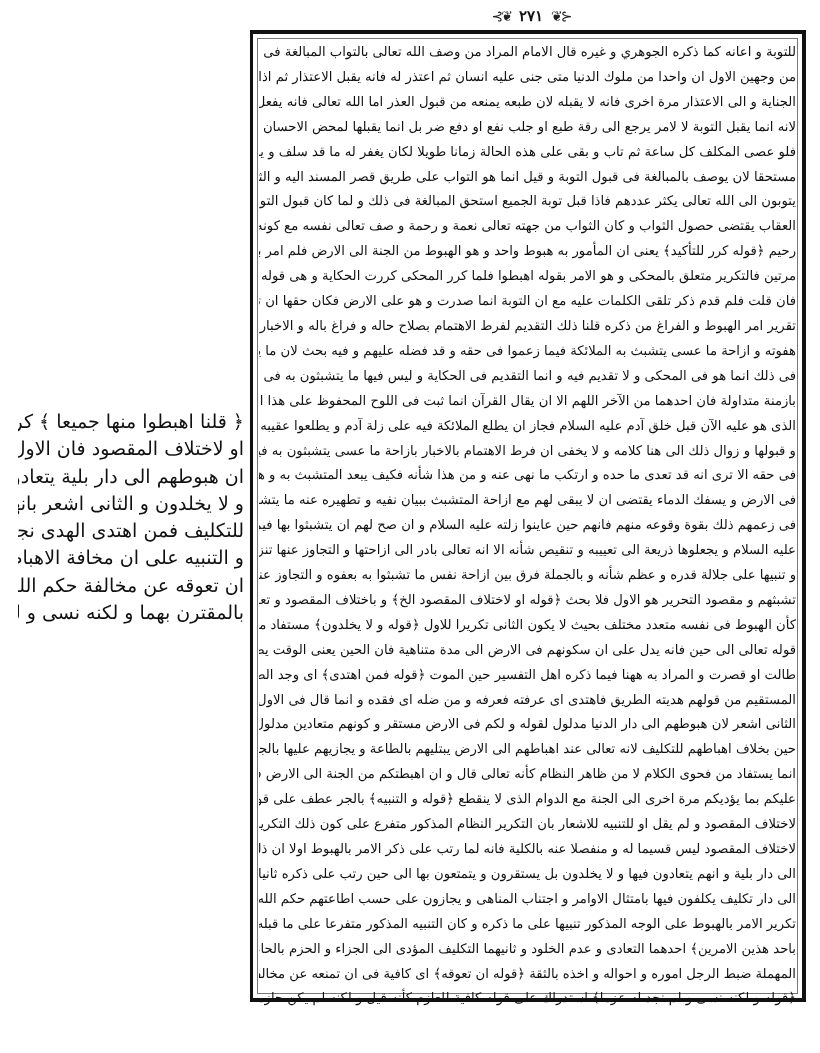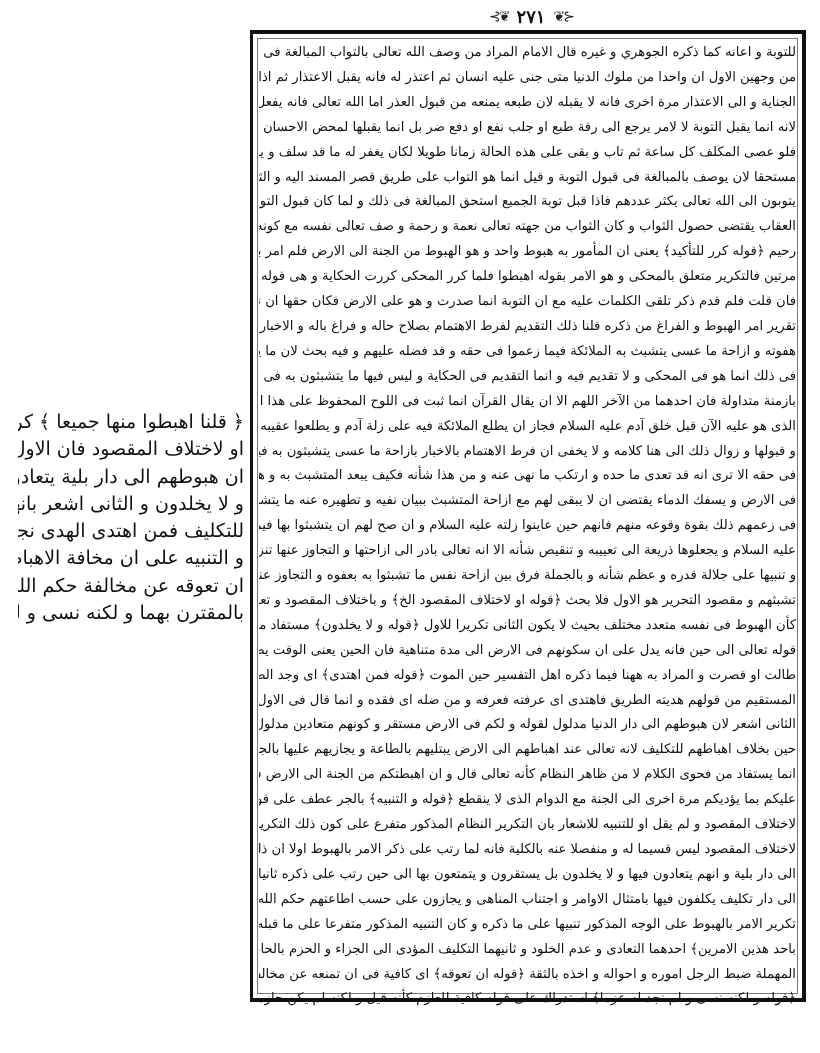--- a/index.html
+++ b/index.html
@@ -1,21 +1,21 @@
 <!DOCTYPE html>
 <html><head>
 <meta charset="utf-8">
 <style>
   html, body { margin:0; padding:0; background:#ffffff; }
   body { width:820px; height:1053px; position:relative; overflow:hidden;
          font-family:"DejaVu Serif", serif; color:#111; }
   .page-header { position:absolute; left:250px; top:4px; width:562px; height:24px;
                  display:flex; justify-content:center; align-items:center; gap:8px; }
   .orn { font-size:14px; color:#222; letter-spacing:-2px; }
-  .page-num { font-size:18px; font-weight:bold; direction:rtl; }
+  .page-num { font-size:15px; font-weight:bold; direction:rtl; }
   .frame { position:absolute; left:250px; top:30px; width:556px; height:972px;
            border-top:4px solid #111; border-right:4px solid #111; border-bottom:4px solid #111;
            border-left:3px solid #111; box-sizing:border-box; }
   .frame-inner { position:absolute; left:4px; right:4px; top:4px; bottom:4px;
                  border:1px solid #777; }
   .main-text { position:absolute; left:6px; right:6px; top:6px; bottom:4px;
                direction:rtl; text-align:justify; font-size:13.2px; line-height:24.9px; }
   .main-text .line { display:block; white-space:nowrap; overflow:hidden; text-align-last:justify; text-align:justify; }
   .margin-note { position:absolute; left:18px; top:408px; width:226px; direction:rtl;
                  font-size:19px; line-height:27.3px; }

